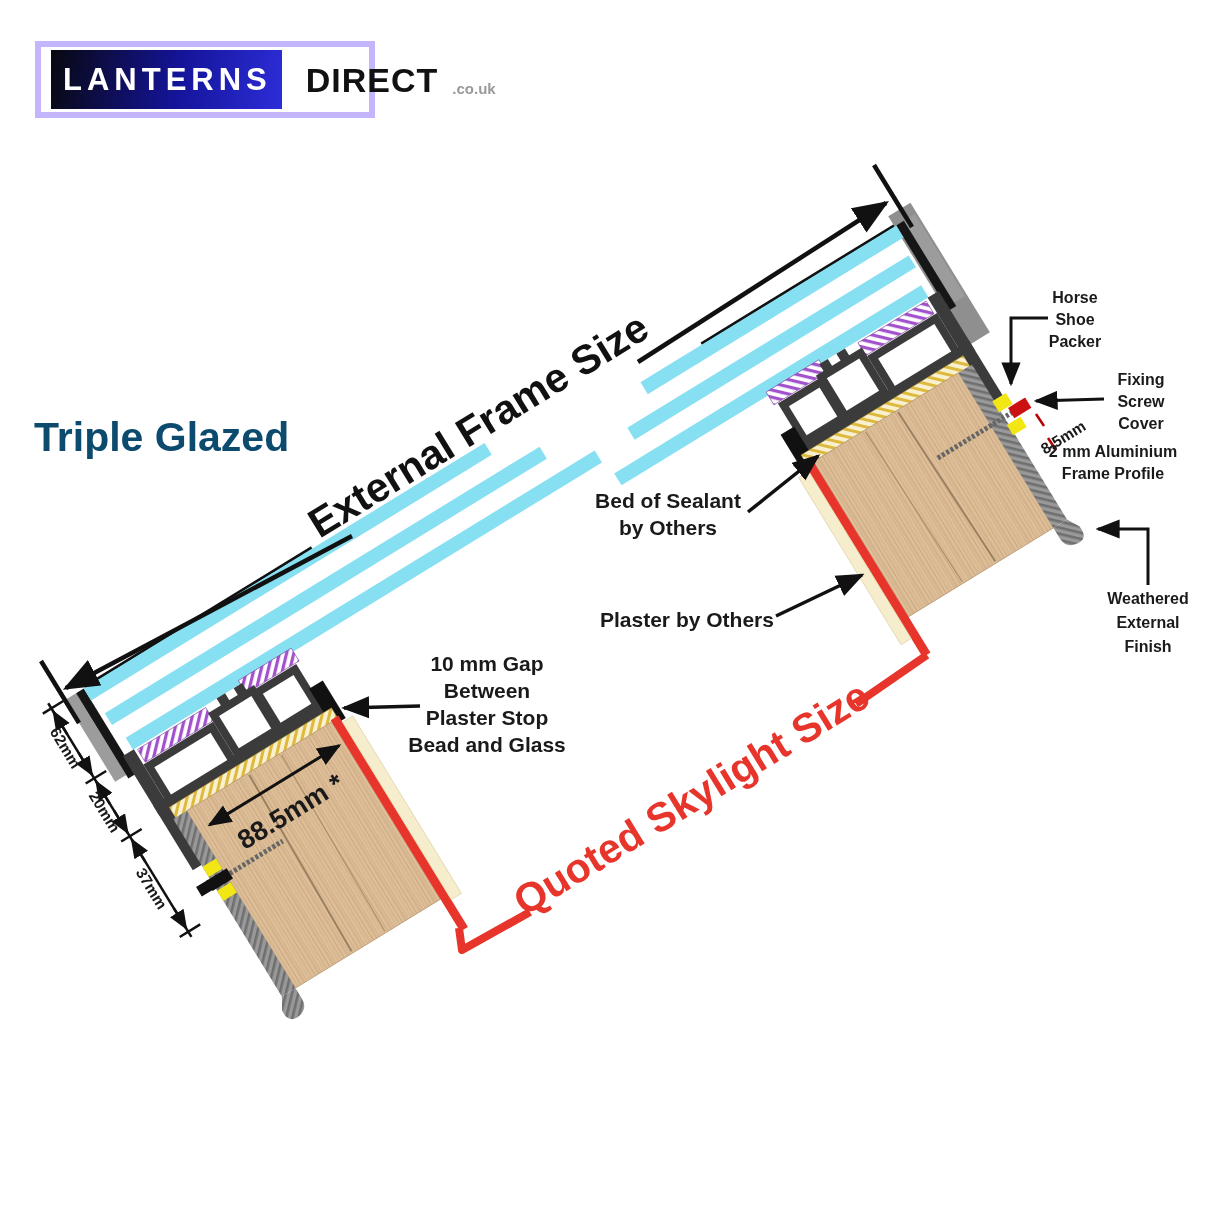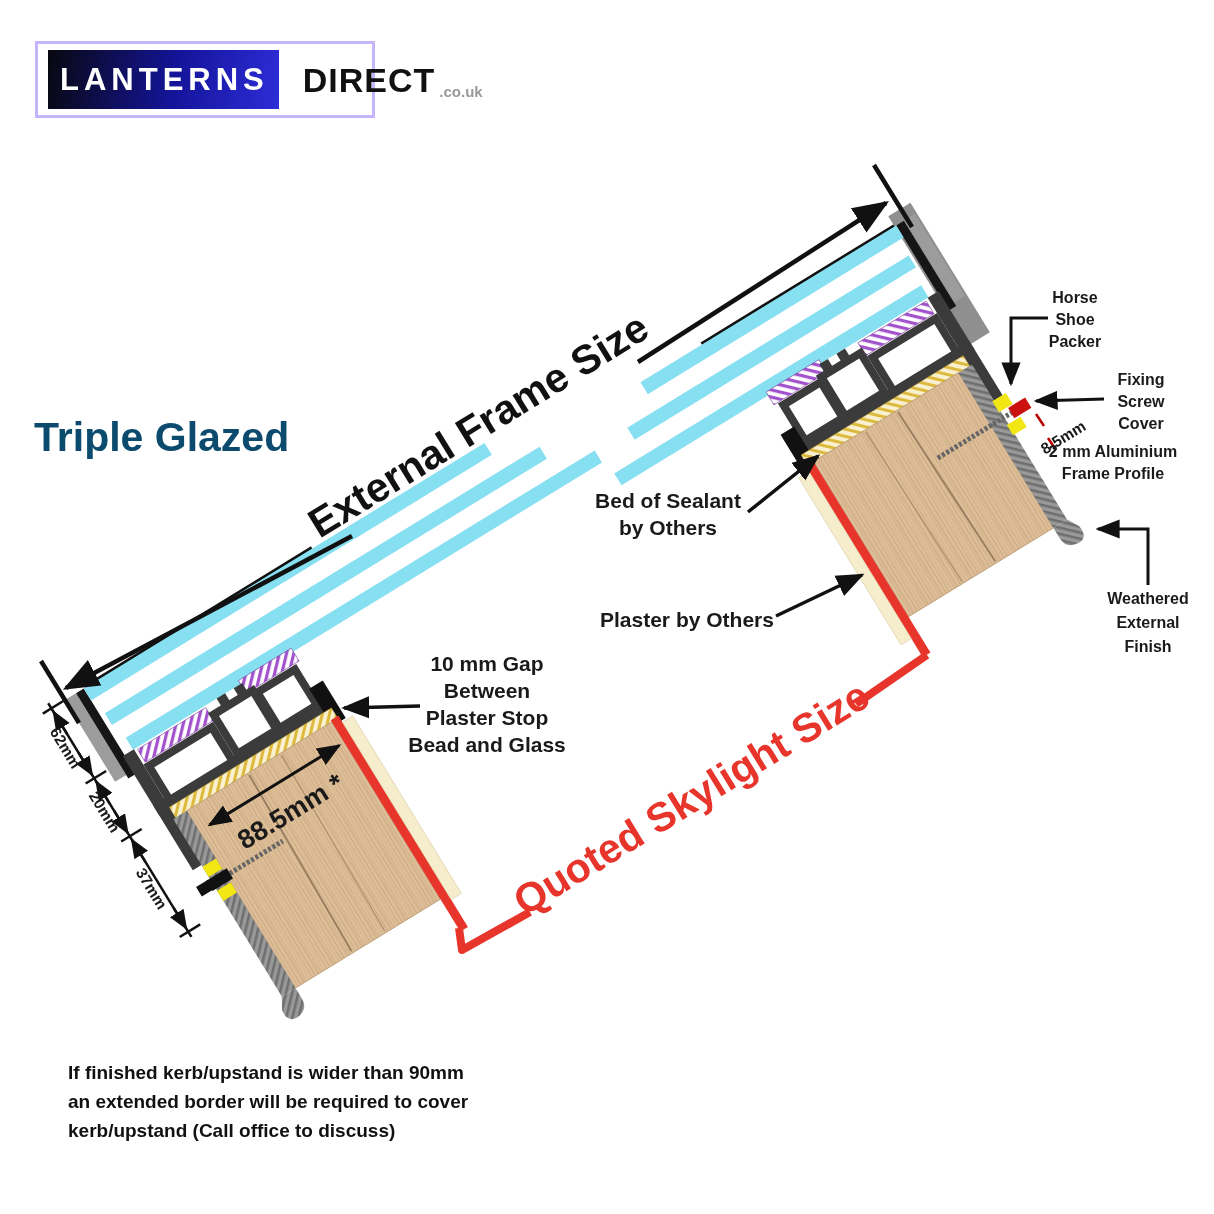--- a/index.html
+++ b/index.html
@@ -1,25 +1,25 @@
 <!DOCTYPE html>
 <html><head>
 <meta charset="utf-8">
 <style>
   html,body{margin:0;padding:0;background:#fff;width:1214px;height:1214px;overflow:hidden;
     font-family:"Liberation Sans","DejaVu Sans",sans-serif;}
   .stage{position:relative;width:1214px;height:1214px;background:#fff;}
   
-  .logo{position:absolute;left:35px;top:41px;width:340px;height:77px;border:3px solid #c4b5fd;
+  .logo{position:absolute;left:35px;top:41px;width:340px;height:77px;border:6px solid #c4b5fd;
     background:#fff;display:flex;align-items:center;padding:0 10px;box-sizing:border-box;}
   .logo-blue{background:linear-gradient(100deg,#08080f 0%,#14149a 55%,#2d2dd8 100%);
     color:#fff;font-size:31px;font-weight:600;letter-spacing:5px;padding:14px 10px 14px 12px;
     line-height:1;}
   .logo-black{color:#111;font-size:34px;font-weight:800;letter-spacing:1px;margin-left:24px;line-height:1;}
-  .logo-suffix{color:#9a9a9a;font-size:15px;font-weight:700;align-self:flex-end;margin:0 0 16px 4px;line-height:1;}
+  .logo-suffix{color:#9a9a9a;font-size:15px;font-weight:700;align-self:flex-end;margin:0 0 16px 14px;line-height:1;}
   
   .page-title{position:absolute;left:34px;top:414px;font-size:41px;font-weight:700;color:#0c4a6e;}
   .footer-note{position:absolute;left:68px;top:1058px;font-size:19px;font-weight:700;color:#111;line-height:29px;}
   svg{position:absolute;left:0;top:0;}
   text{font-family:"Liberation Sans","DejaVu Sans",sans-serif;}
   .lbl{font-weight:700;fill:#1a1a1a;}
 </style>
 </head>
 <body>
 
@@ -219,18 +219,13 @@
     </g>
 
     <g>
       <text class="lbl" x="1148" y="604" text-anchor="middle" font-size="16">Weathered</text>
       <text class="lbl" x="1148" y="628" text-anchor="middle" font-size="16">External</text>
       <text class="lbl" x="1148" y="652" text-anchor="middle" font-size="16">Finish</text>
       <path d="M1148,585 L1148,529 L1098,529" fill="none" stroke="#111" stroke-width="3" marker-end="url(#arw)"></path>
     </g>
   </svg>
 
-  <div class="footer-note">
-    <div>If finished kerb/upstand is wider than 90mm</div>
-    <div>an extended border will be required to cover</div>
-    <div>kerb/upstand (Call office to discuss)</div>
-  </div>
 </div>
 
 </body></html>

